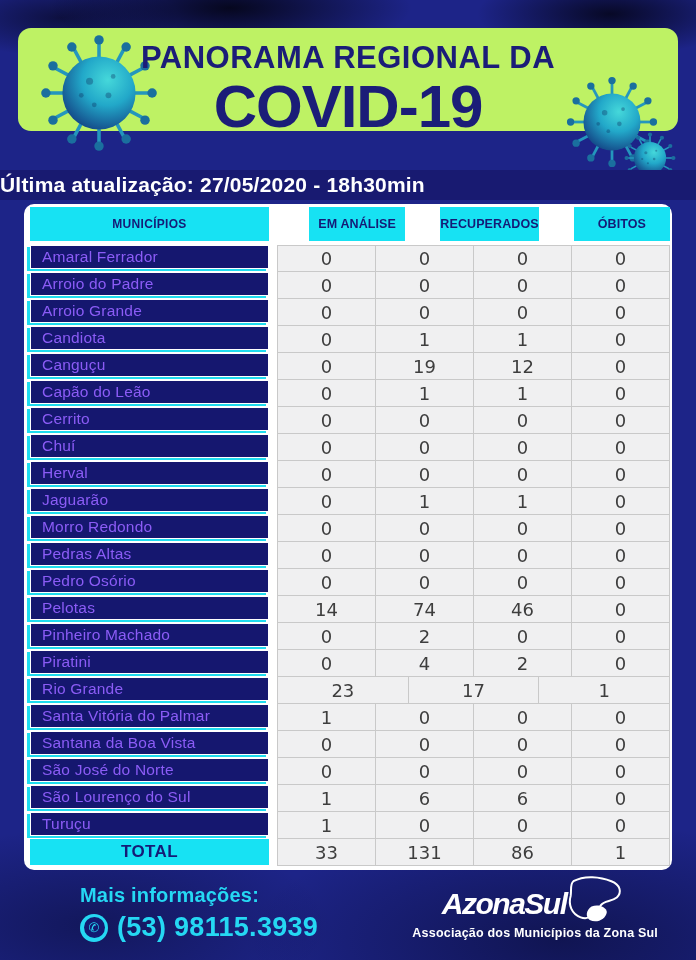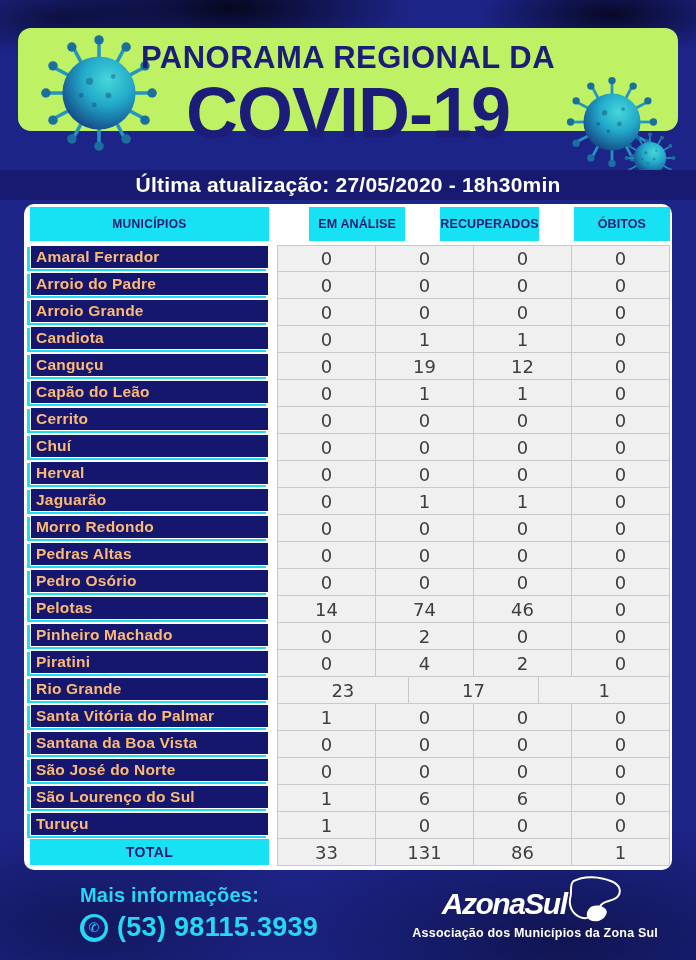--- a/index.html
+++ b/index.html
@@ -14,61 +14,61 @@
       radial-gradient(ellipse 320px 130px at 90px 925px, rgba(6,8,38,.45), rgba(6,8,38,0) 75%),
       #1d2488;
   }
   
   .header-card{
     position:absolute;left:18px;top:28px;width:660px;height:103px;
     background:#bef264;border-radius:13px;
   }
   .titles{position:absolute;left:0;right:0;top:12px;text-align:center;color:#1b1d78;}
   .title1{font-size:31px;font-weight:700;letter-spacing:.5px;}
-  .title2{font-size:72px;font-weight:700;letter-spacing:-1px;line-height:.98;margin-top:2px;}
+  .title2{font-size:60px;font-weight:700;letter-spacing:-1px;line-height:.98;margin-top:2px;}
   .virus{position:absolute;}
   .virus-left{left:22px;top:6px;width:118px;height:118px;}
   .virus-right-large{right:20px;top:48px;width:92px;height:92px;}
   .virus-right-small{right:2px;top:104px;width:52px;height:52px;}
   
   .update-banner{
     position:absolute;left:0;top:170px;width:696px;height:30px;
     background:#181a71;color:#fff;font-weight:700;font-size:21px;
-    text-align:center;line-height:30px;letter-spacing:.2px;
+    text-align:left;line-height:30px;letter-spacing:.2px;
   }
   
   .table{
     position:absolute;left:24px;top:204px;width:648px;box-sizing:border-box;
     background:#fff;border-radius:10px;padding:3px 2px 4px 3px;
   }
   .thead{display:flex;height:34px;margin-bottom:4px;}
   .th{box-sizing:border-box;display:flex;align-items:center;justify-content:center;
       background:#17e2f3;color:#151b76;font-weight:700;margin-left:32px;}
   .th-mun{width:239px;margin-left:3px;margin-right:8px;font-size:12px;letter-spacing:.3px;}
   .th-d{flex:1;font-size:12.5px;margin-right:3px;letter-spacing:.1px;}
   .th-d:last-child{margin-right:0;}
   .trow{display:flex;height:27px;align-items:flex-start;}
   .mcell{
     box-sizing:border-box;width:239px;height:24px;margin-left:3px;margin-right:8px;
     background:#15176f;border:1.5px solid #fff;box-shadow:-3px 2px 0 #1fdcef;
-    color:#fdba74;font-weight:700;font-size:15.5px;line-height:21px;
-    padding-left:5px;letter-spacing:.2px;white-space:nowrap;overflow:hidden;
+    color:#8b5cf6;font-weight:400;font-size:15.5px;line-height:21px;
+    padding-left:11px;letter-spacing:.2px;white-space:nowrap;overflow:hidden;
   }
   .dcells{flex:1;display:flex;height:27px;}
   .dcell{
     flex:1;box-sizing:border-box;background:#f0f0f1;border:1px solid #c9c9c9;
     margin-top:-1px;display:flex;align-items:center;justify-content:center;
     font-family:"DejaVu Sans",sans-serif;font-size:18px;color:#3e3e3e;
   }
   .dcell + .dcell{margin-left:-1px;}
   #rows .trow:first-child .dcell{margin-top:0;}
   .total-row{display:flex;height:27px;align-items:flex-start;}
   .total-label{
     box-sizing:border-box;width:239px;height:26px;margin-left:3px;margin-right:8px;
-    background:#17e2f3;color:#151b76;font-weight:700;font-size:14px;
+    background:#17e2f3;color:#151b76;font-weight:700;font-size:17px;
     display:flex;align-items:center;justify-content:center;letter-spacing:.4px;
   }
   
   .contact{position:absolute;left:80px;top:884px;color:#25d8f3;}
   .contact-label{font-size:20px;font-weight:700;letter-spacing:.2px;}
   .phone-row{margin-top:5px;display:flex;align-items:center;gap:9px;}
   .phone-icon{width:28px;height:28px;border-radius:50%;background:#25d8f3;
     display:flex;align-items:center;justify-content:center;flex:0 0 auto;}
   .phone-icon-inner{width:21px;height:21px;border-radius:50%;background:#131a72;
     color:#25d8f3;font-size:13px;line-height:21px;text-align:center;}

